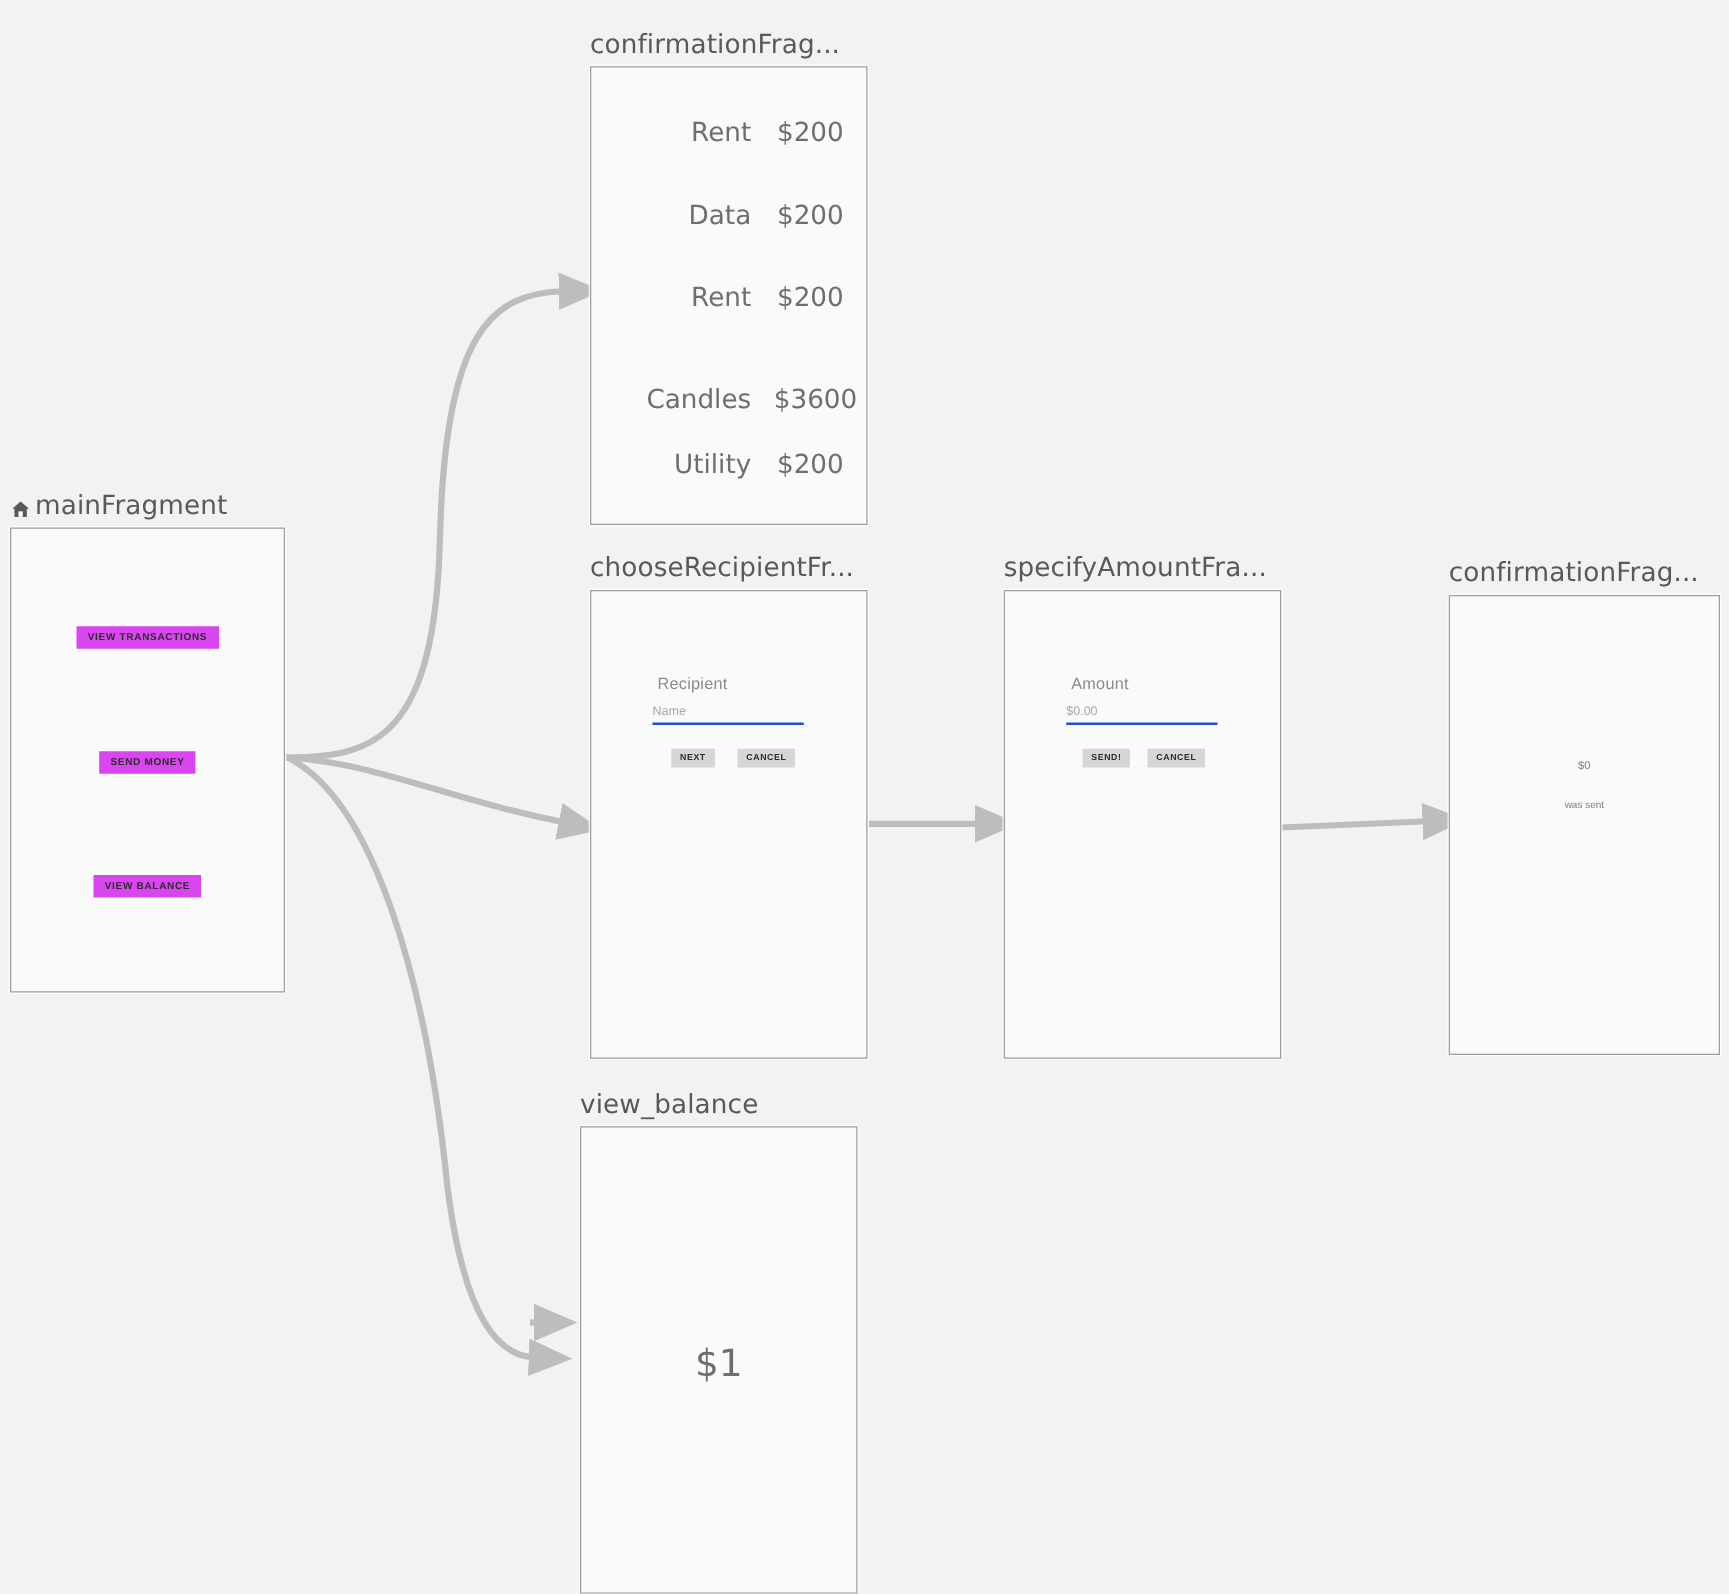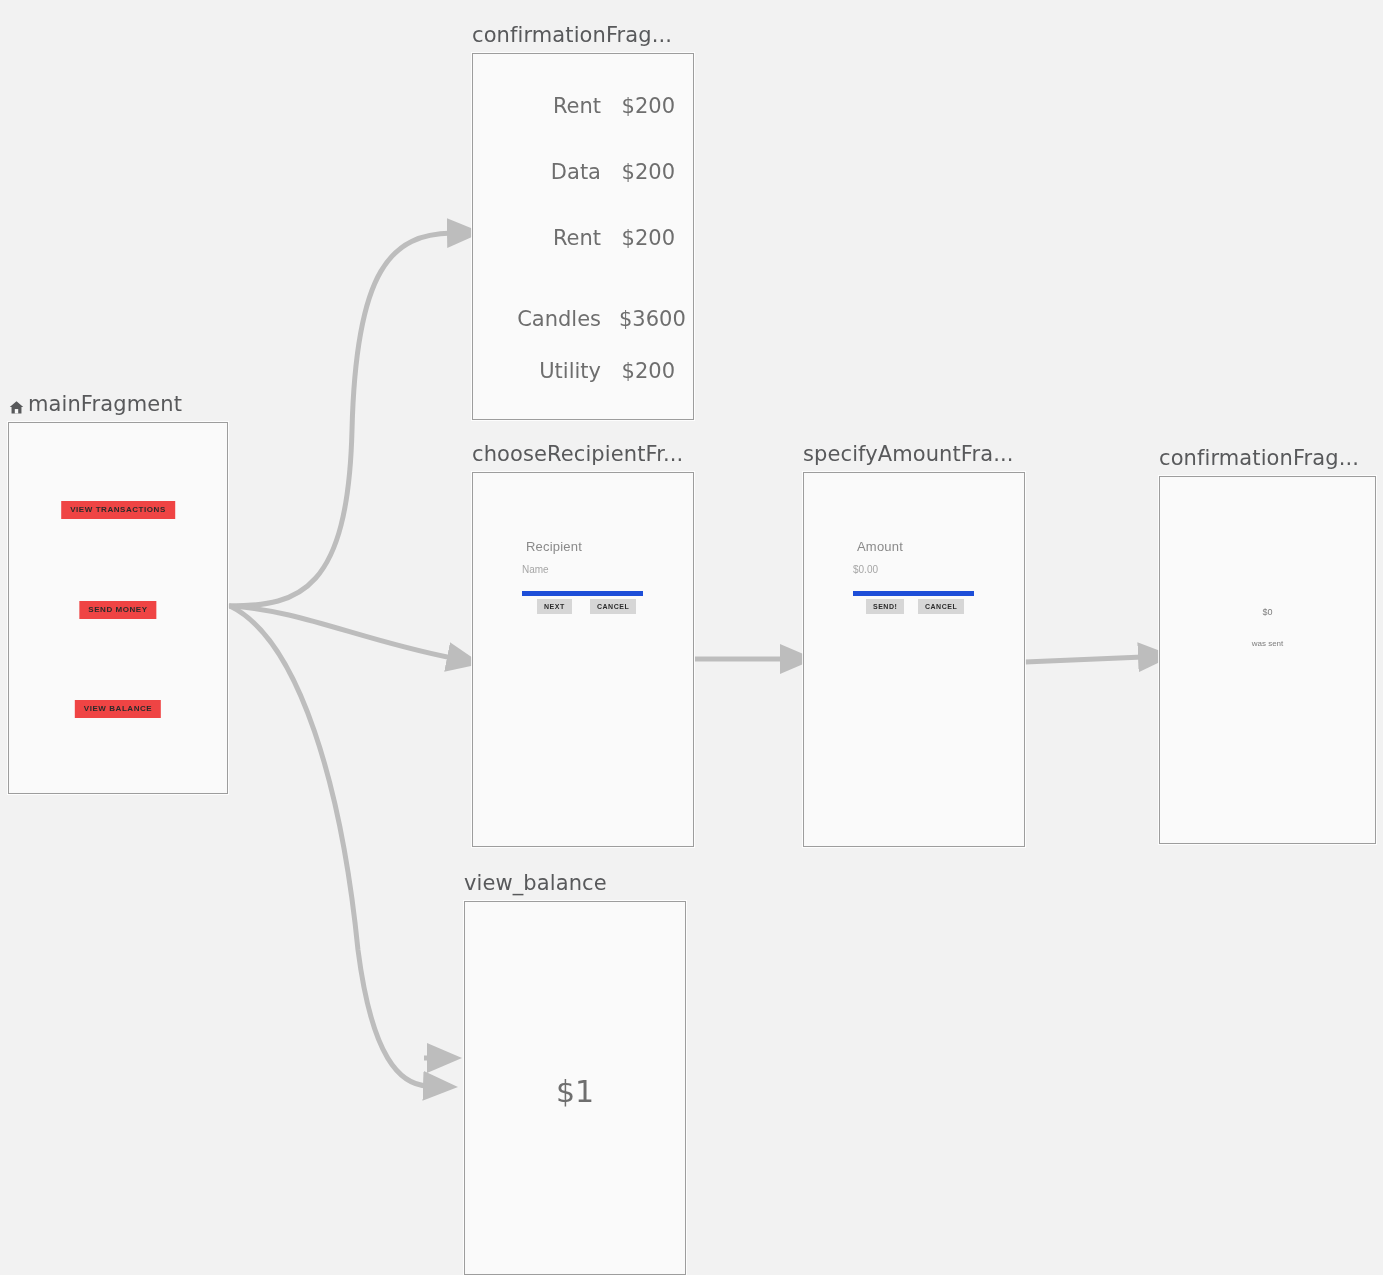--- a/index.html
+++ b/index.html
@@ -68,21 +68,21 @@
   
   .main-frame {
     display: flex;
     flex-direction: column;
     align-items: center;
   }
   .mf-btn {
     position: absolute;
     left: 50%;
     transform: translateX(-50%);
-    background: #ef4444;
+    background: #d946ef;
     color: #2b2b2b;
     font-size: 8px;
     letter-spacing: 0.55px;
     font-family: "Liberation Sans", sans-serif;
     font-weight: 700;
     padding: 5px 9px 5px 9px;
     white-space: nowrap;
     line-height: 1;
     text-align: center;
   }
@@ -115,25 +115,25 @@
   .form-label {
     position: absolute;
     font-size: 13px;
     color: #8a8a8a;
     font-family: "Liberation Sans", sans-serif;
     letter-spacing: 0.2px;
     white-space: nowrap;
   }
   .form-input {
     position: absolute;
-    border-bottom: 5px solid #1d4ed8;
+    border-bottom: 2px solid #1d4ed8;
     font-size: 10px;
     color: #a6a6a6;
     font-family: "Liberation Sans", sans-serif;
-    padding-bottom: 16px;
+    padding-bottom: 3px;
     white-space: nowrap;
   }
   .form-btn {
     position: absolute;
     background: #d6d6d6;
     color: #2b2b2b;
     font-size: 7px;
     font-weight: 700;
     letter-spacing: 0.5px;
     font-family: "Liberation Sans", sans-serif;

